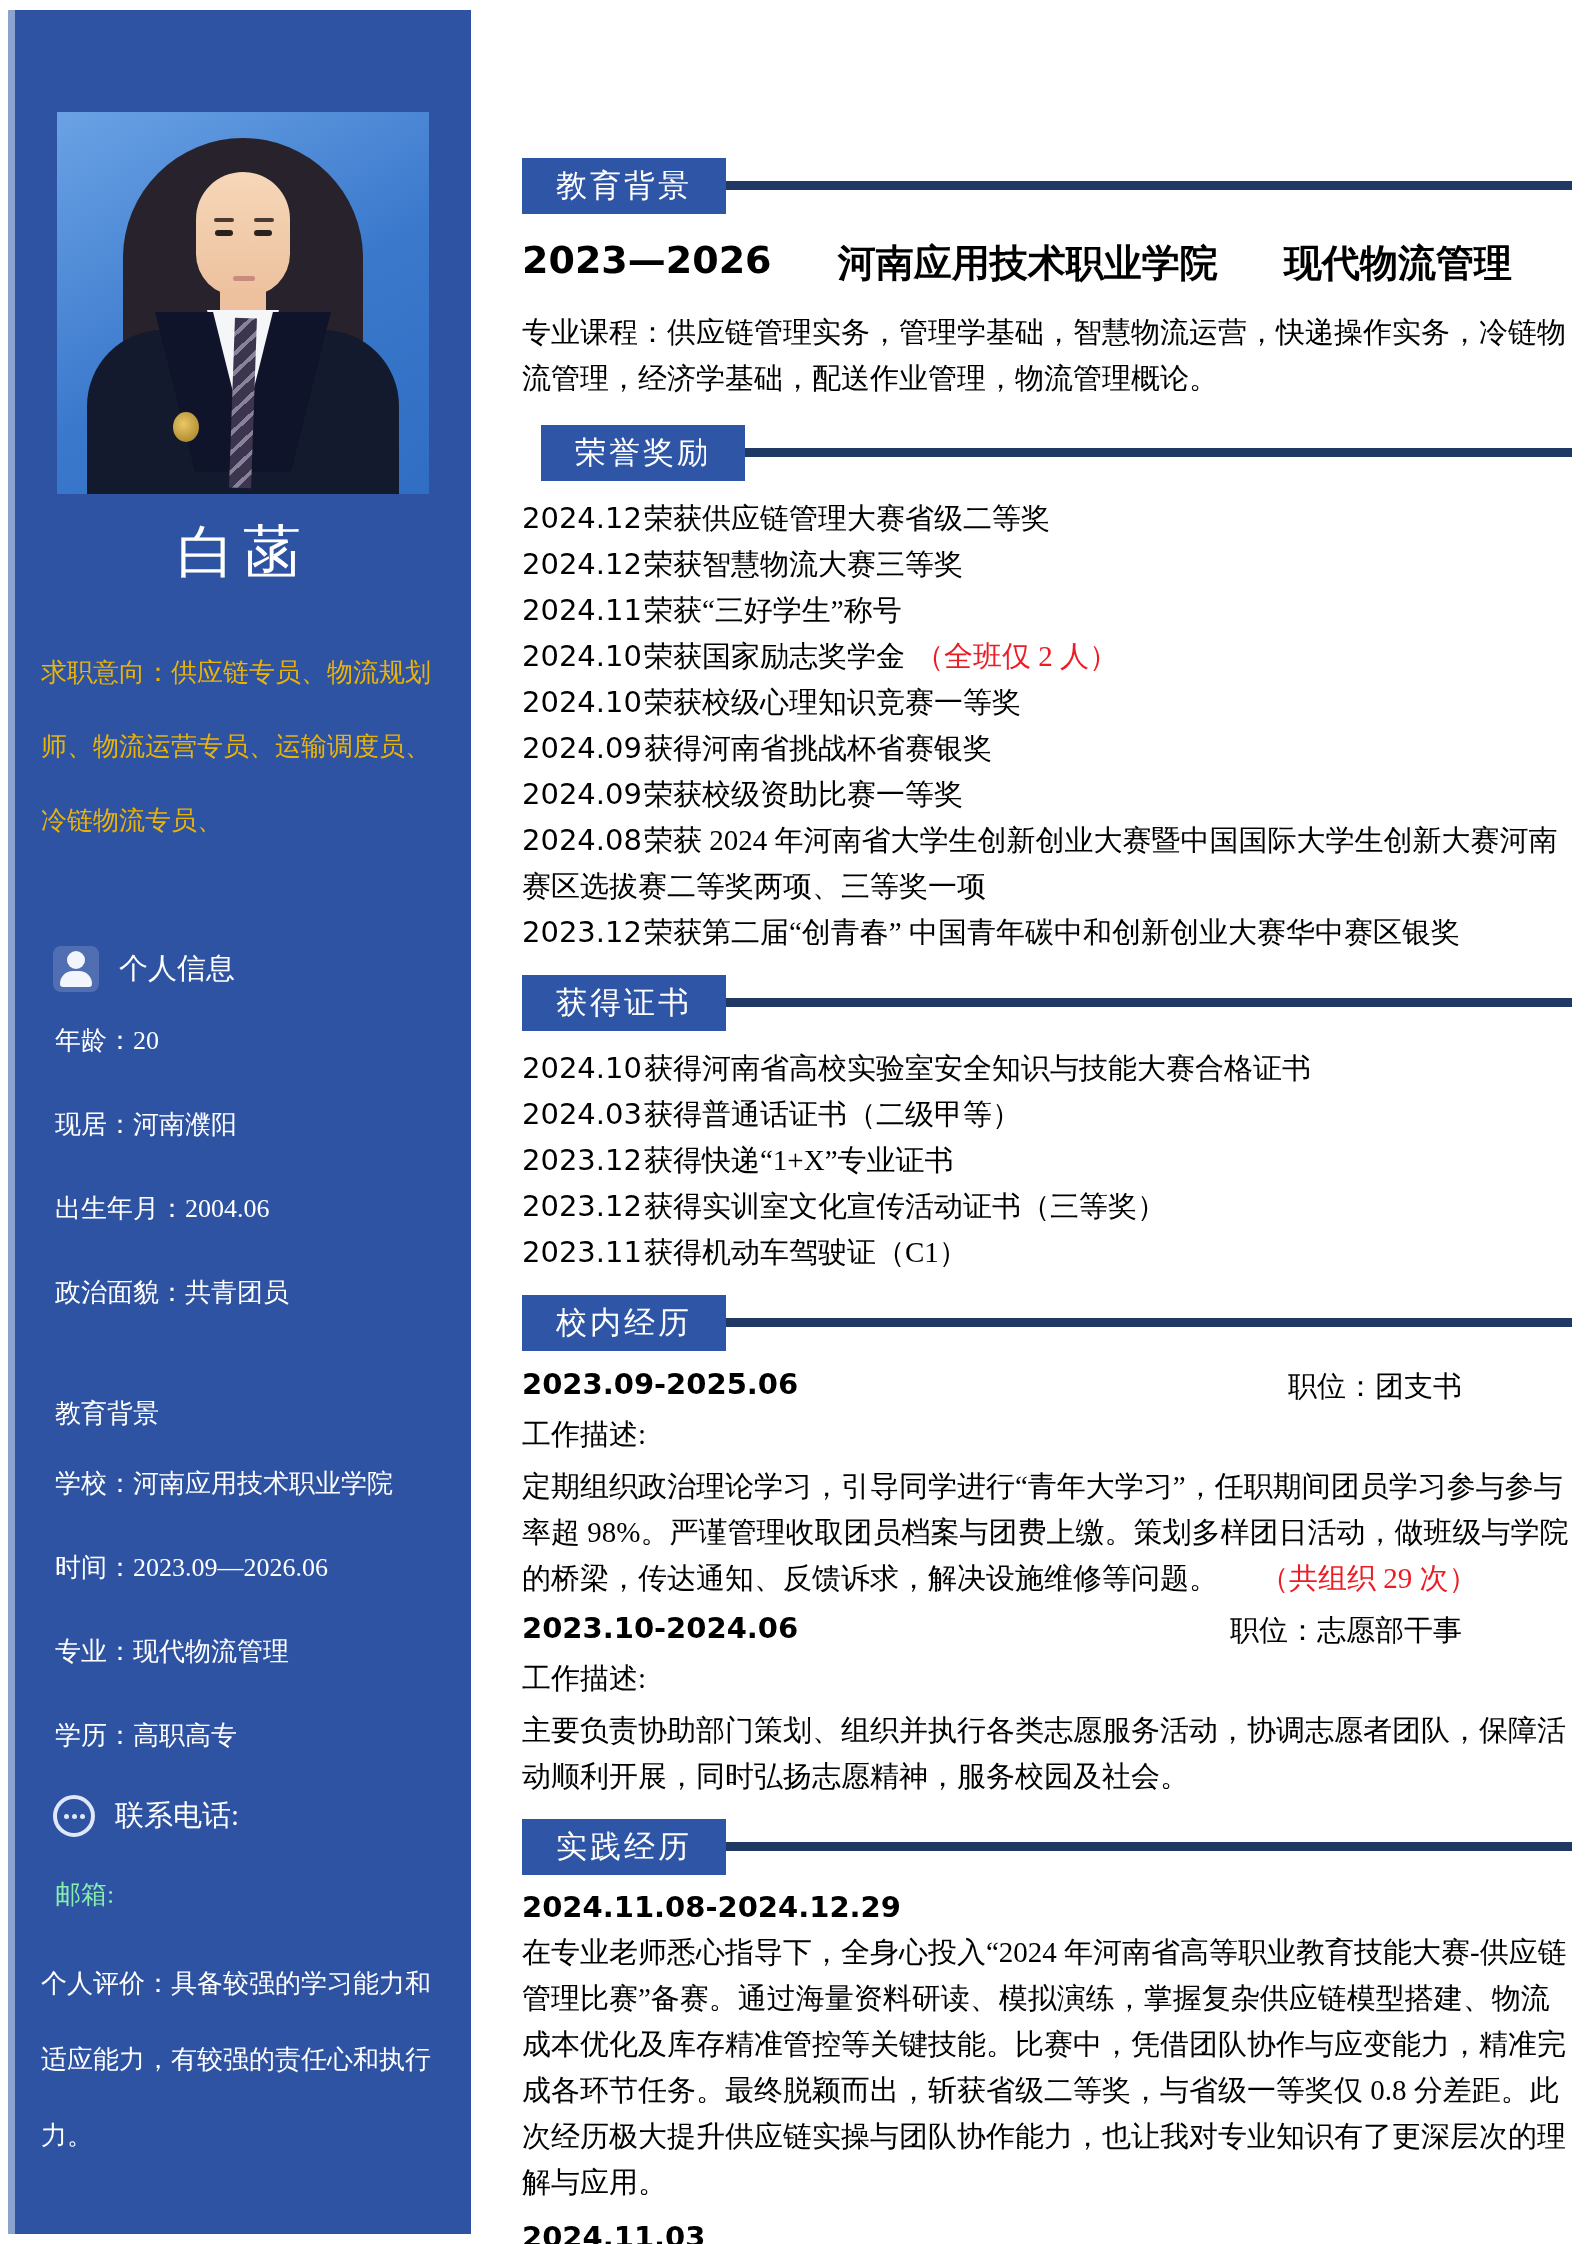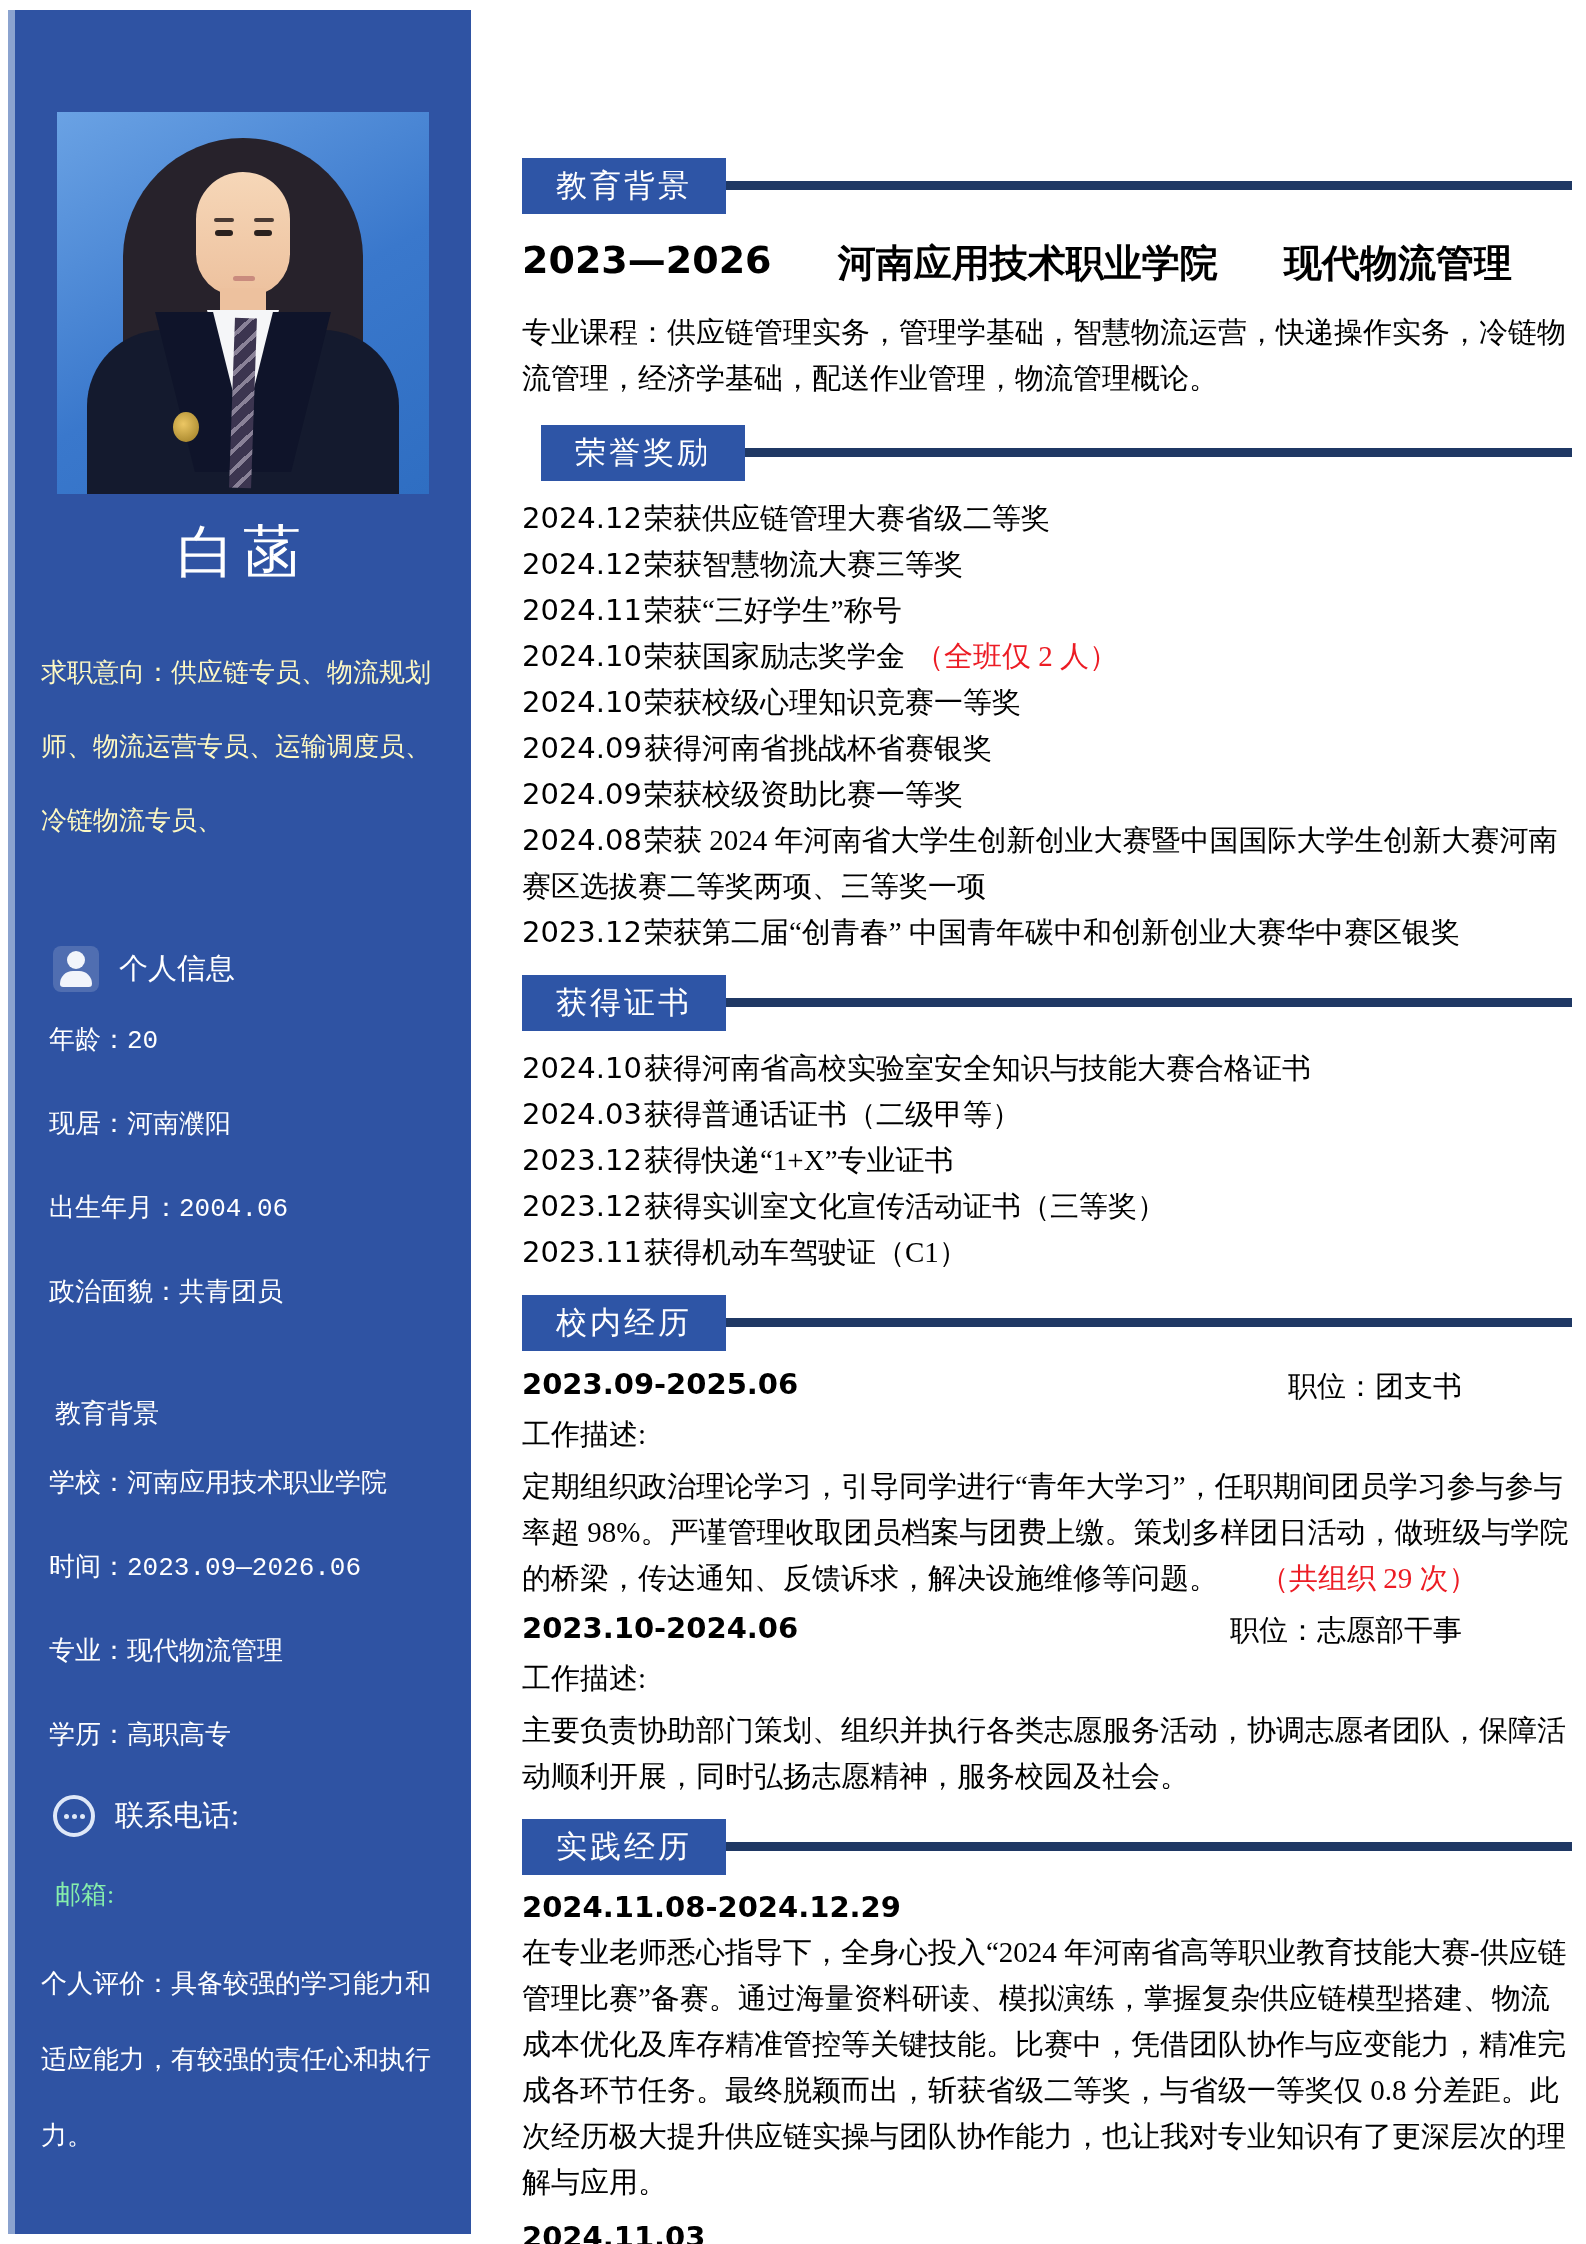--- a/index.html
+++ b/index.html
@@ -29,31 +29,31 @@
   .photo .suit{position:absolute;bottom:-12px;left:30px;width:312px;height:176px;background:#141a2e;border-radius:76px 76px 0 0;}
   .photo .shirt{position:absolute;top:198px;left:150px;width:72px;height:150px;background:#f5f6f8;clip-path:polygon(0 0,100% 0,50% 100%);}
   .photo .lapel{position:absolute;top:200px;width:58px;height:160px;background:#0f142a;}
   .photo .lapel.l{left:118px;transform:skewX(14deg);}
   .photo .lapel.r{left:196px;transform:skewX(-14deg);}
   .photo .tie{position:absolute;top:206px;left:175px;width:22px;height:170px;transform:rotate(2deg);
     background:repeating-linear-gradient(135deg,#3c3550 0 10px,#8a8298 10px 14px);}
   .photo .brooch{position:absolute;top:300px;left:116px;width:26px;height:30px;border-radius:50%;
     background:radial-gradient(circle at 40% 40%,#ecc764,#9a7a22);}
   .side-name{margin-top:24px;text-align:center;color:#ffffff;font-size:58px;letter-spacing:8px;line-height:70px;}
-  .side-intent{margin-top:48px;color:#fef9c3;font-size:26px;line-height:74px;}
+  .side-intent{margin-top:48px;color:#eab308;font-size:26px;line-height:74px;}
   .side-sec-head{display:flex;align-items:center;gap:20px;color:#fff;font-size:29px;margin-left:12px;}
   .side-sec-head.personal{margin-top:88px;}
   .side-sec-head.contact{margin-top:42px;}
   .icon-tile{position:relative;width:46px;height:46px;background:rgba(255,255,255,0.16);border-radius:8px;flex:0 0 auto;}
   .icon-tile .head{position:absolute;top:5px;left:14px;width:18px;height:18px;border-radius:50%;background:#f2f5fb;}
   .icon-tile .torso{position:absolute;bottom:5px;left:7px;width:32px;height:16px;border-radius:16px 16px 4px 4px;background:#f2f5fb;}
   .icon-chat{position:relative;width:42px;height:42px;border:4px solid #dfe8f8;border-radius:50%;flex:0 0 auto;box-sizing:border-box;}
   .icon-chat i{position:absolute;top:15px;width:5px;height:5px;border-radius:50%;background:#dfe8f8;}
   .icon-chat i:nth-child(1){left:7px}.icon-chat i:nth-child(2){left:15px}.icon-chat i:nth-child(3){left:23px}
-  .side-item{color:#fff;font-size:26px;line-height:34px;margin-top:50px;margin-left:8px;font-family:Liberation Mono, monospace;}
+  .side-item{color:#fff;font-size:26px;line-height:34px;margin-top:50px;margin-left:14px;}
   .side-item.first{margin-top:32px;}
   .side-label-block{color:#fff;font-size:26px;margin-top:86px;margin-left:14px;}
   .side-eval{color:#fff;font-size:26px;line-height:76px;margin-top:34px;}
   .side-email{color:#86efac;font-size:26px;margin-top:40px;margin-left:14px;}
   
   .main{position:absolute;left:522px;top:158px;width:1050px;}
   .sec-head{display:flex;align-items:flex-start;}
   .sec-badge{height:56px;padding:0 34px;background:#2e55a6;color:#fff;font-size:31px;
     display:flex;align-items:center;justify-content:center;letter-spacing:3px;flex:0 0 auto;}
   .sec-rule{flex:1;height:9px;background:#1f3864;margin-top:23px;}

